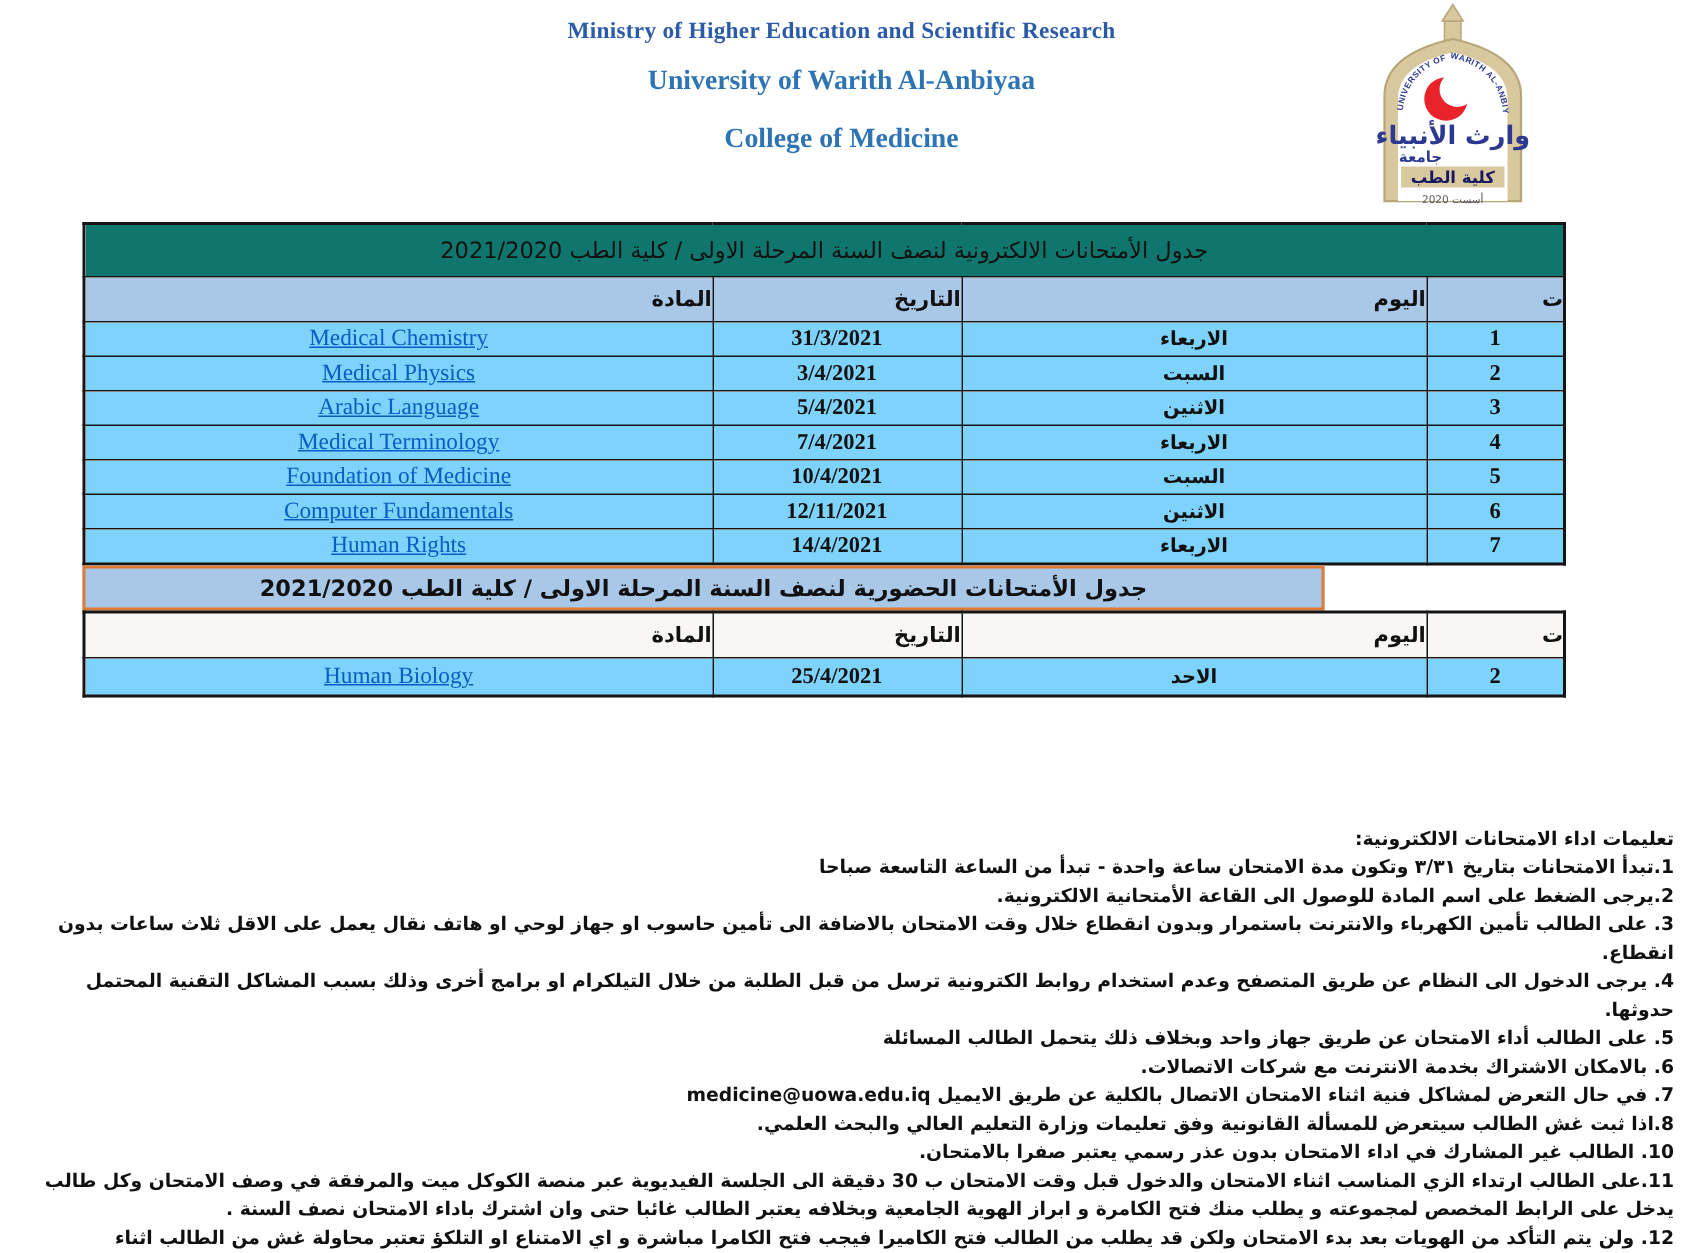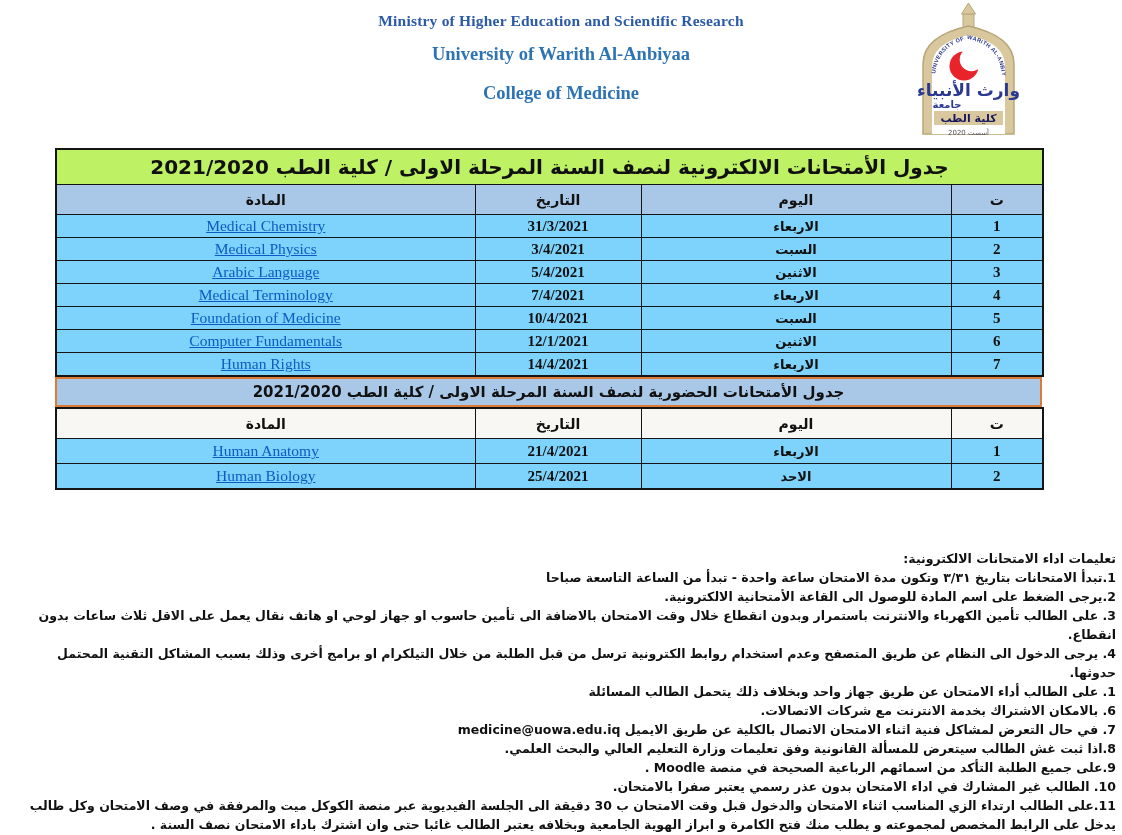--- a/index.html
+++ b/index.html
@@ -10,31 +10,31 @@
   
   .doc-header{position:absolute;top:12px;left:0;width:1122px;text-align:center;}
   .ministry{font-size:15.5px;font-weight:bold;color:#2a5aa8;letter-spacing:.2px;}
   .university{font-size:18.5px;font-weight:bold;color:#2e74b5;margin-top:14px;}
   .college{font-size:18.5px;font-weight:bold;color:#2e74b5;margin-top:18px;}
   .logo{position:absolute;left:901px;top:2px;width:135px;height:140px;}
   
   .tables-wrap{position:absolute;left:55px;top:148px;width:987px;}
   table.xtable{border-collapse:collapse;table-layout:fixed;width:987px;border:2px solid #151515;}
   .xtable td{border:1px solid #151515;text-align:center;vertical-align:middle;padding:0;background:#7dd3fc;overflow:hidden;}
-  .xtable .title-row td{background:#bef264;height:34px;font-family:"DejaVu Sans",sans-serif;font-weight:bold;font-size:20px;}
-  .xtable .head-row td{background:#a9c7e6;height:29px;font-family:"DejaVu Sans",sans-serif;font-weight:bold;font-size:14px;}
+  .xtable .title-row td{background:#0f766e;height:34px;font-family:"DejaVu Sans",sans-serif;font-weight:normal;font-size:15px;}
+  .xtable .head-row td{background:#a9c7e6;height:29px;font-family:"DejaVu Sans",sans-serif;font-weight:bold;font-size:14px;text-align:right;}
   .xtable.table2 .head-row td{background:#f8f7f4;}
   .xtable .data-row td{height:22px;}
   .xtable.table2 .data-row td{height:24px;}
   .subject-link{font-family:"Liberation Serif",serif;font-size:15.5px;color:#0a5dc2;text-decoration:underline;cursor:pointer;}
   .c-date{font-weight:bold;font-size:15px;font-family:"Liberation Serif",serif;}
   .c-day{font-family:"DejaVu Sans",sans-serif;font-weight:bold;font-size:13px;margin-top:40px;}
   .c-no{font-weight:bold;font-size:15px;font-family:"Liberation Serif",serif;}
   .orange-title{
-    width:987px;box-sizing:border-box;height:30px;border:2px solid #dd7a36;background:#a9c7e6;
+    width:828px;box-sizing:border-box;height:30px;border:2px solid #dd7a36;background:#a9c7e6;
     display:flex;align-items:center;justify-content:center;
     font-family:"DejaVu Sans",sans-serif;font-weight:bold;font-size:15px;direction:rtl;
   }
   
   .instructions{
     position:absolute;top:549px;left:24px;right:6px;direction:rtl;text-align:right;
     font-family:"DejaVu Sans",sans-serif;font-weight:bold;font-size:12.5px;line-height:19px;color:#101010;
   }
   .instructions p{margin:0;}
 </style>
@@ -113,21 +113,21 @@
           <td class="c-no">4</td>
         </tr>
         <tr class="data-row">
           <td><a class="subject-link">Foundation of Medicine</a></td>
           <td class="c-date">10/4/2021</td>
           <td class="c-day" dir="rtl">السبت</td>
           <td class="c-no">5</td>
         </tr>
         <tr class="data-row">
           <td><a class="subject-link">Computer Fundamentals</a></td>
-          <td class="c-date">12/1/2021</td>
+          <td class="c-date">12/11/2021</td>
           <td class="c-day" dir="rtl">الاثنين</td>
           <td class="c-no">6</td>
         </tr>
         <tr class="data-row">
           <td><a class="subject-link">Human Rights</a></td>
           <td class="c-date">14/4/2021</td>
           <td class="c-day" dir="rtl">الاربعاء</td>
           <td class="c-no">7</td>
         </tr>
       </tbody>
@@ -145,45 +145,38 @@
     <thead>
       <tr class="head-row">
         <td dir="rtl">المادة</td>
         <td dir="rtl">التاريخ</td>
         <td dir="rtl">اليوم</td>
         <td dir="rtl">ت</td>
       </tr>
     </thead>
     <tbody>
         <tr class="data-row">
-          <td><a class="subject-link">Human Anatomy</a></td>
-          <td class="c-date">21/4/2021</td>
-          <td class="c-day" dir="rtl">الاربعاء</td>
-          <td class="c-no">1</td>
-        </tr>
-        <tr class="data-row">
           <td><a class="subject-link">Human Biology</a></td>
           <td class="c-date">25/4/2021</td>
           <td class="c-day" dir="rtl">الاحد</td>
           <td class="c-no">2</td>
         </tr>
       </tbody>
   </table>
 
 </div>
 
 <div class="instructions">
   <p>تعليمات اداء الامتحانات الالكترونية:</p>
   <div>
       <p>1.تبدأ الامتحانات بتاريخ ٣/٣١  وتكون مدة الامتحان ساعة واحدة - تبدأ من الساعة التاسعة صباحا</p>
       <p>2.يرجى الضغط على اسم المادة للوصول الى القاعة الأمتحانية الالكترونية.</p>
       <p>3. على الطالب تأمين الكهرباء والانترنت باستمرار وبدون انقطاع خلال وقت الامتحان بالاضافة الى تأمين حاسوب او جهاز لوحي او هاتف نقال يعمل على الاقل ثلاث ساعات بدون انقطاع.</p>
       <p>4. يرجى الدخول الى النظام عن طريق المتصفح وعدم استخدام روابط الكترونية ترسل من قبل الطلبة من خلال التيلكرام او برامج أخرى وذلك بسبب المشاكل التقنية المحتمل حدوثها.</p>
-      <p>1. على الطالب أداء الامتحان عن طريق جهاز واحد وبخلاف ذلك يتحمل الطالب المسائلة</p>
+      <p>5. على الطالب أداء الامتحان عن طريق جهاز واحد وبخلاف ذلك يتحمل الطالب المسائلة</p>
       <p>6. بالامكان الاشتراك بخدمة الانترنت مع شركات الاتصالات.</p>
       <p>7. في حال التعرض لمشاكل فنية اثناء الامتحان الاتصال بالكلية عن طريق الايميل  medicine@uowa.edu.iq</p>
       <p>8.اذا ثبت غش الطالب سيتعرض للمسألة القانونية وفق تعليمات وزارة التعليم العالي والبحث العلمي.</p>
-      <p>9.على جميع الطلبة التأكد من اسمائهم الرباعية الصحيحة في منصة Moodle .</p>
       <p>10. الطالب غير المشارك في اداء الامتحان بدون عذر رسمي يعتبر صفرا بالامتحان.</p>
       <p>11.على الطالب ارتداء الزي المناسب اثناء الامتحان والدخول قبل وقت الامتحان ب 30 دقيقة الى الجلسة الفيديوية عبر منصة الكوكل ميت والمرفقة في وصف الامتحان وكل طالب يدخل على الرابط المخصص لمجموعته و يطلب منك فتح الكامرة و ابراز الهوية الجامعية  وبخلافه يعتبر الطالب غائبا حتى وان اشترك باداء  الامتحان نصف السنة .</p>
       <p>12. ولن يتم التأكد من الهويات بعد بدء الامتحان ولكن قد يطلب من الطالب فتح الكاميرا فيجب فتح الكامرا مباشرة و اي الامتناع او التلكؤ تعتبر محاولة غش من الطالب اثناء الامتحان</p>
     </div>
 </div>
 
 </body></html>

